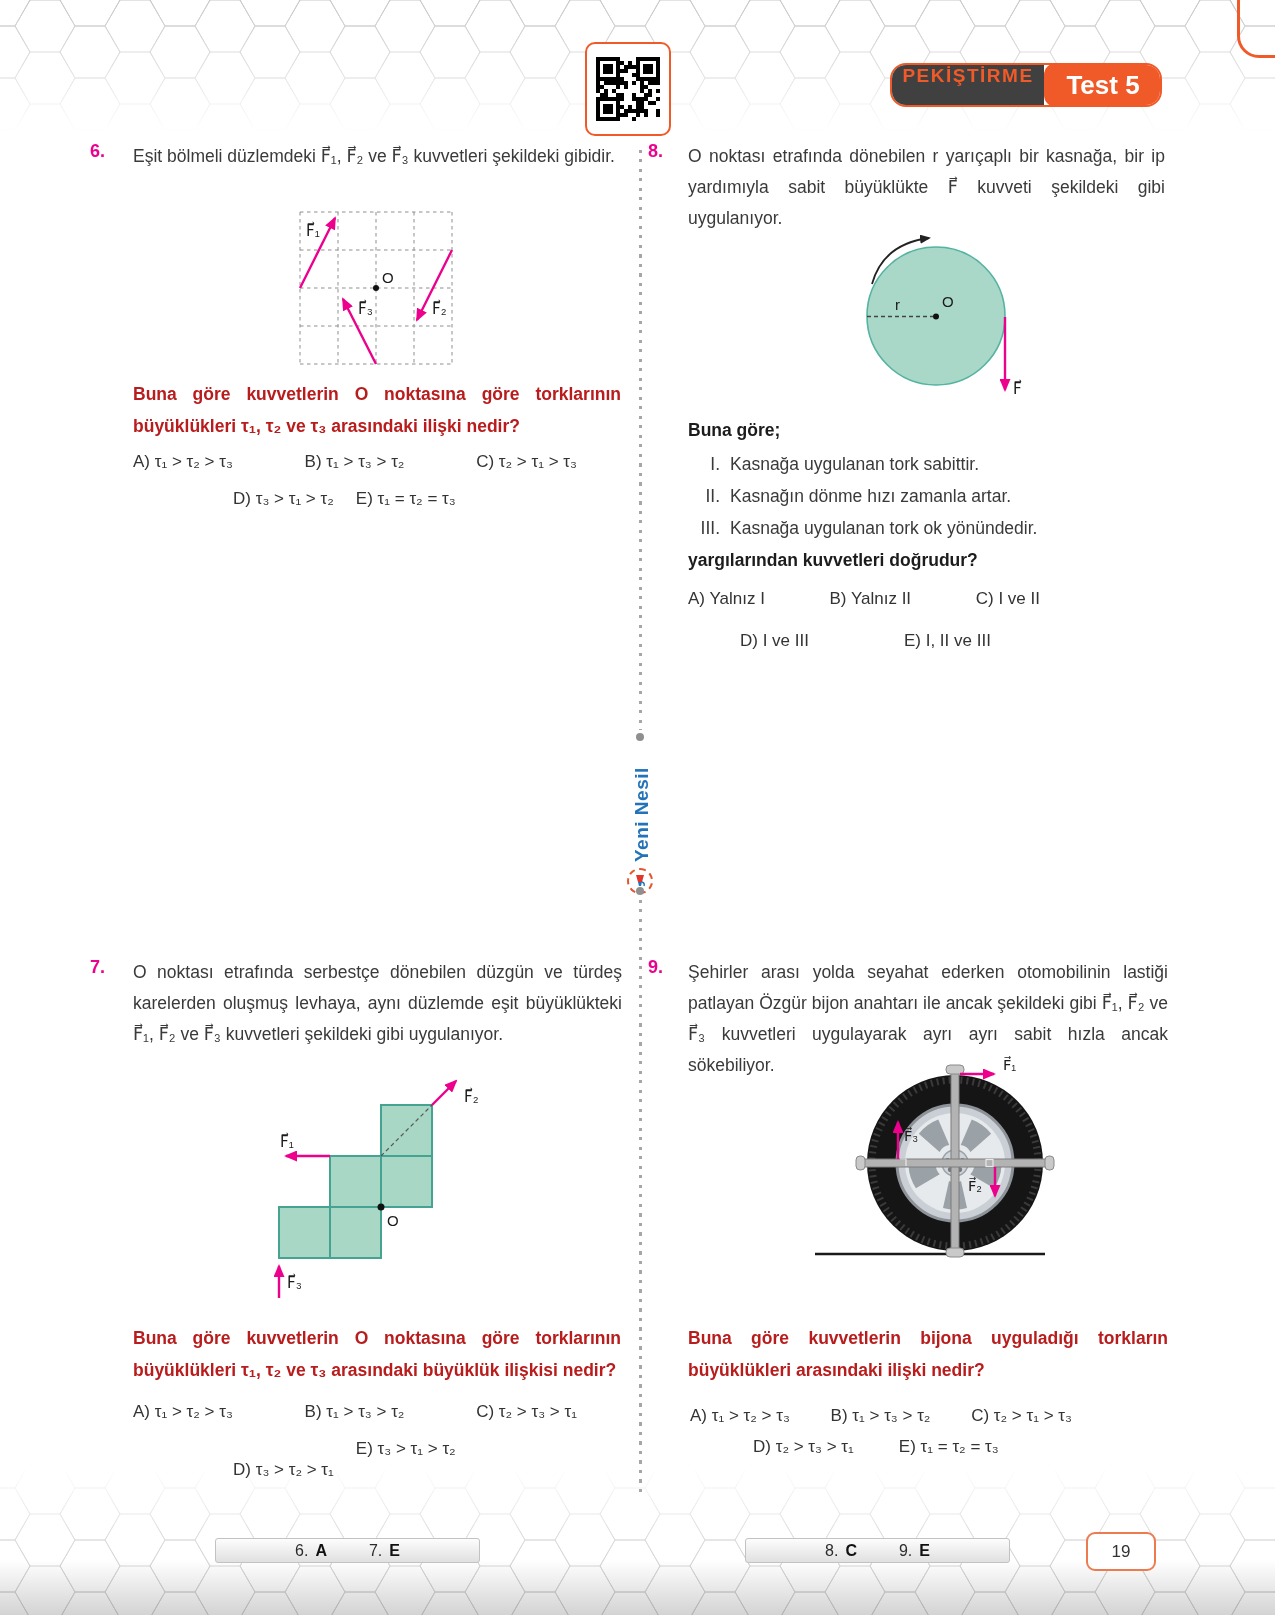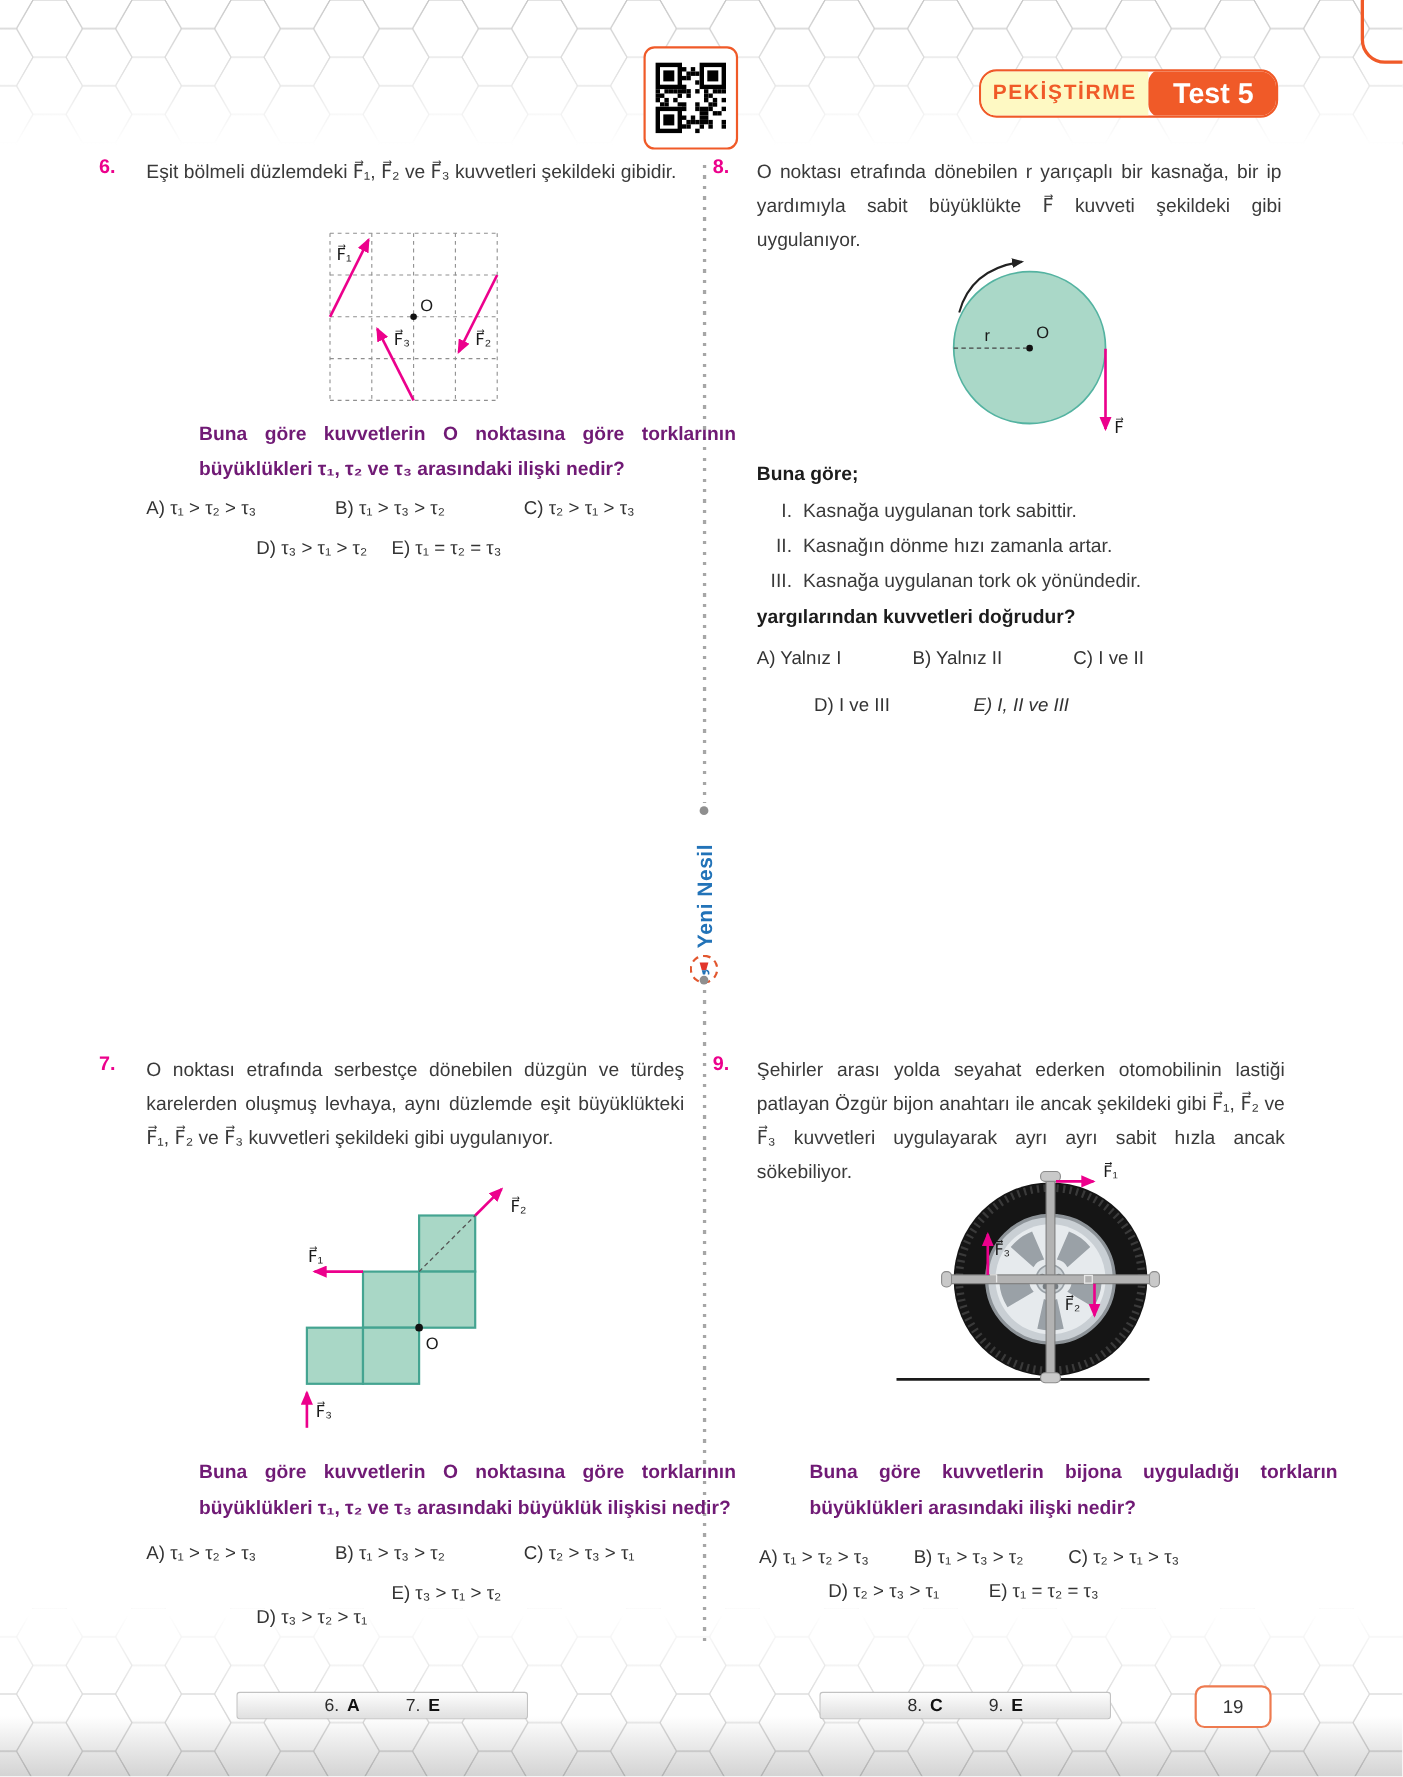--- a/index.html
+++ b/index.html
@@ -19,39 +19,39 @@
   .qr-box{position:absolute;left:585px;top:42px;width:82px;height:90px;background:#fff;
     border:2px solid #f05a28;border-radius:10px;z-index:2;display:flex;align-items:center;justify-content:center;}
   .qr-grid{width:64px;height:64px;position:relative;display:grid;
     grid-template-rows:repeat(16,4px);grid-template-columns:repeat(16,4px);}
   .qr-grid div{background:#000;}
   .qr-f{position:absolute;width:24px;height:24px;border:4px solid #000;box-sizing:border-box;background:#fff;}
   .qr-f::after{content:"";position:absolute;inset:3px;background:#000;}
   .qr-tl{left:0;top:0}.qr-tr{right:0;top:0}.qr-bl{left:0;bottom:0}
   .badge{position:absolute;left:890px;top:63px;width:272px;height:44px;z-index:2;display:flex;
     border:2px solid #f05a28;border-radius:16px;background:#fff;box-sizing:border-box;overflow:hidden;}
-  .badge-left{flex:1;display:flex;align-items:center;justify-content:center;background:#fef9c3;}
+  .badge-left{flex:1;display:flex;justify-content:center;background:#404040;}
   .badge-left span{color:#f05a28;font-weight:bold;font-size:19px;letter-spacing:1.5px;}
   .badge-right{width:118px;display:flex;align-items:center;justify-content:center;background:#f05a28;border-radius:12px 14px 14px 12px;margin:-2px -2px -2px 0;}
   .badge-right span{color:#fff;font-weight:bold;font-size:26px;}
   .corner-arc{position:absolute;top:-20px;right:-36px;width:68px;height:72px;border:3px solid #f05a28;border-radius:22px;z-index:2;}
   
   .dotline{position:absolute;left:639px;width:3px;z-index:2;
     background:repeating-linear-gradient(to bottom,#a6a6a6 0 3px,transparent 3px 9.5px);}
   .bigdot{position:absolute;left:636px;width:8px;height:8px;border-radius:50%;background:#8f8f8f;z-index:2;}
   .brand{position:absolute;left:622px;top:746px;width:38px;height:150px;z-index:2;}
   .brand-text{position:absolute;left:9px;top:0;height:116px;writing-mode:vertical-rl;transform:rotate(180deg);
     color:#2273b8;font-weight:800;font-size:19px;letter-spacing:.5px;white-space:nowrap;}
   .brand-mark{position:absolute;left:5px;top:122px;width:26px;height:26px;border:2px dashed #e2562e;border-radius:50%;
     display:flex;align-items:center;justify-content:center;box-sizing:border-box;}
   
   .qblock{position:absolute;z-index:2;}
   .qnum{position:absolute;left:0;top:0;color:#ec008c;font-weight:bold;font-size:18px;}
   .qtext{margin:0 0 0 43px;font-size:17.5px;line-height:31px;text-align:justify;color:#3a3a3a;}
-  .qprompt{position:absolute;z-index:2;font-weight:bold;color:#701a75;font-size:17.5px;line-height:32px;text-align:justify;margin-left:48px;}
+  .qprompt{position:absolute;z-index:2;font-weight:bold;color:#b91c1c;font-size:17.5px;line-height:32px;text-align:justify;}
   .optrow{position:absolute;z-index:2;display:flex;font-size:17px;color:#333;}
   .optrow span{white-space:nowrap;}
   .lead{position:absolute;z-index:2;font-weight:bold;color:#1c1c1c;font-size:17.5px;}
   .ritem{position:absolute;z-index:2;display:flex;font-size:17.5px;color:#3a3a3a;}
   .ritem .rn{width:32px;text-align:right;margin-right:10px;}
   .fig{position:absolute;z-index:2;}
   
   .ansbar{position:absolute;top:1538px;width:265px;height:25px;z-index:2;display:flex;align-items:center;justify-content:center;gap:42px;
     background:linear-gradient(#fdfdfd,#e0e0e0);border:1px solid #c2c2c2;border-radius:3px;box-sizing:border-box;}
   .ansbar .ai{font-size:16px;color:#2c2c2c;display:flex;gap:7px;}
@@ -268,21 +268,21 @@
   <span>Kasnağa uygulanan tork ok yönündedir.</span>
 </div>
 <div class="lead" style="left:688px;top:550px;">yargılarından kuvvetleri doğrudur?</div>
 <div class="optrow" style="left:688px;top:589px;width:352px;justify-content:space-between;">
   <span>A) Yalnız I</span>
   <span>B) Yalnız II</span>
   <span>C) I ve II</span>
 </div>
 <div class="optrow" style="left:688px;top:631px;width:478px;">
   <span style="margin-left:52px;">D) I ve III</span>
-  <span style="margin-left:76px;font-style:italic;">E) I, II ve III</span>
+  <span style="margin-left:95px;">E) I, II ve III</span>
 </div>
 
 <div class="qblock" style="left:90px;top:957px;width:532px;">
   <div class="qnum">7.</div>
   <p class="qtext">O noktası etrafında serbestçe dönebilen düzgün ve türdeş karelerden oluşmuş levhaya, aynı düzlemde eşit büyüklükteki F⃗₁, F⃗₂ ve F⃗₃ kuvvetleri şekildeki gibi uygulanıyor.</p>
 </div>
 
 <svg class="fig" style="left:250px;top:1058px;" width="290" height="252" viewBox="0 0 290 252">
   <defs>
     <marker id="m7" markerUnits="userSpaceOnUse" markerWidth="13" markerHeight="11" refX="11" refY="5.5" orient="auto">

